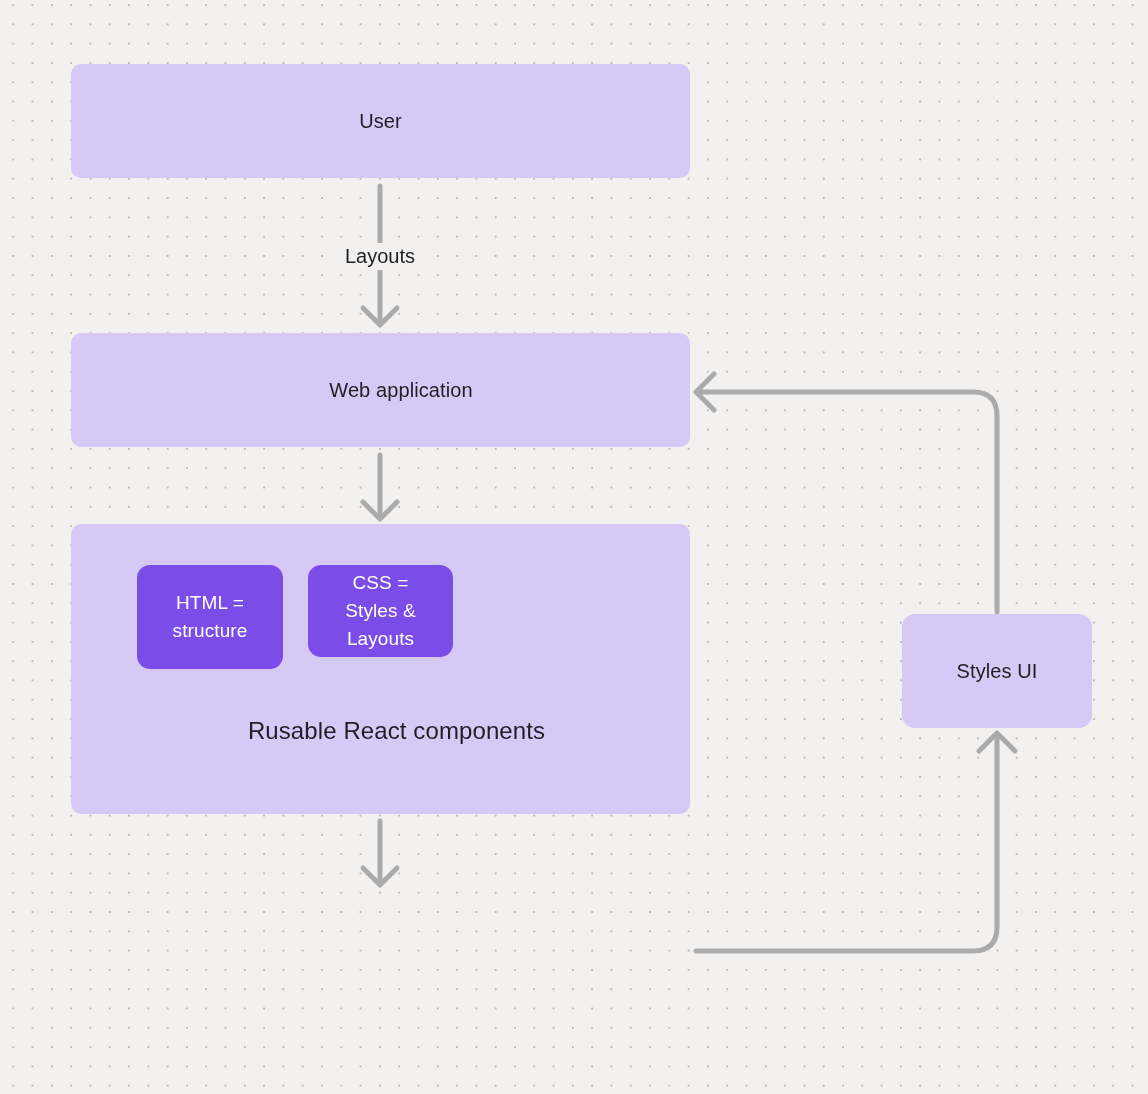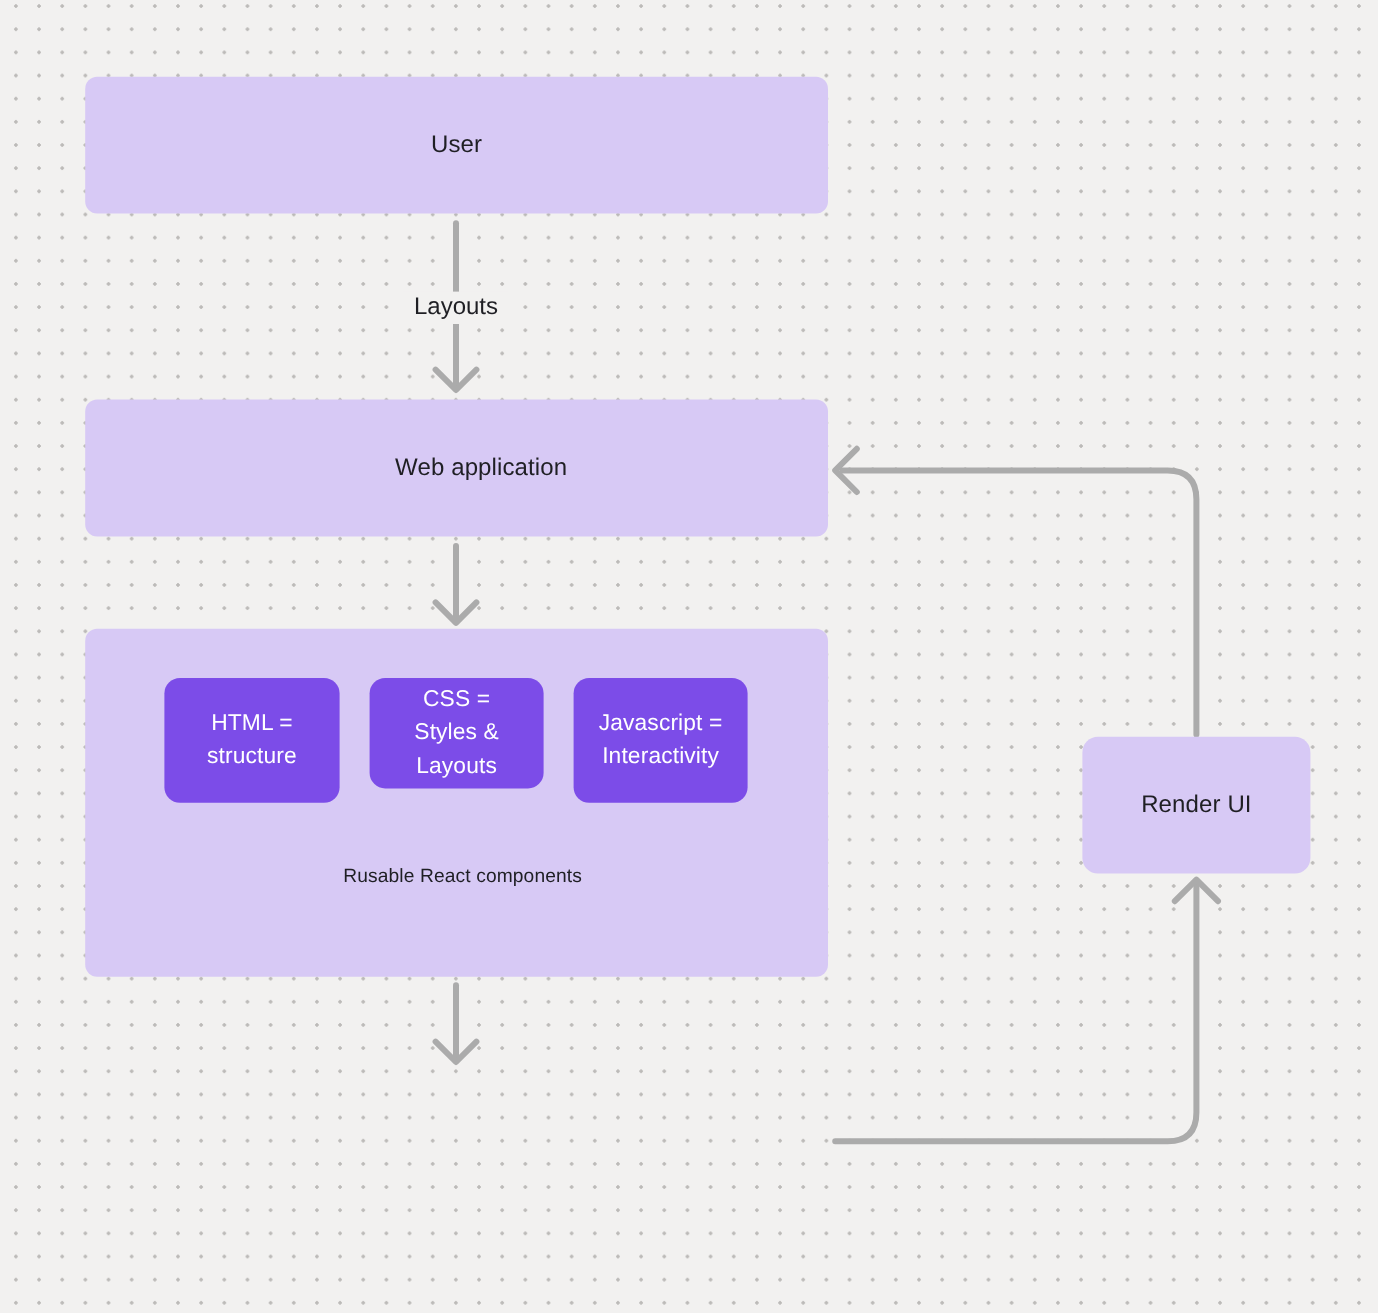--- a/index.html
+++ b/index.html
@@ -55,23 +55,23 @@
     font-size:19px;
     font-weight:500;
     line-height:28px;
     text-align:center;
     padding:0 16px;
   }
   .component-html{left:66px;top:41px;width:146px;height:104px;}
   .component-css{left:237px;top:41px;width:145px;height:92px;}
   .component-js{left:407px;top:41px;width:145px;height:104px;}
   .container-caption{
-    position:absolute;left:5px;top:193px;width:100%;height:28px;
+    position:absolute;left:16px;top:193px;width:100%;height:28px;
     display:flex;align-items:center;justify-content:center;
-    font-size:16px;font-weight:500;color:var(--text-dark);
+    font-size:24px;font-weight:500;color:var(--text-dark);
   }
   .edge-label{
     position:absolute;left:380px;top:243px;
     transform:translateX(-50%);
     z-index:3;
     background:var(--bg);
     padding:2px 9px;
     font-size:20px;font-weight:500;color:var(--text-dark);
     white-space:nowrap;
   }
@@ -116,24 +116,21 @@
     <span>Web application</span>
   </div>
 
   <div class="shape shape-container">
     <div class="component component-html">
       <span>HTML = structure</span>
     </div>
     <div class="component component-css">
       <span>CSS = Styles &amp; Layouts</span>
     </div>
-    <div class="component component-js">
-      <span>Javascript = Interactivity</span>
-    </div>
     <div class="container-caption">Rusable React components</div>
   </div>
 
 
   <div class="shape shape-renderui">
-    <span>Render UI</span>
+    <span>Styles UI</span>
   </div>
 
 </div>
 
 </body></html>

